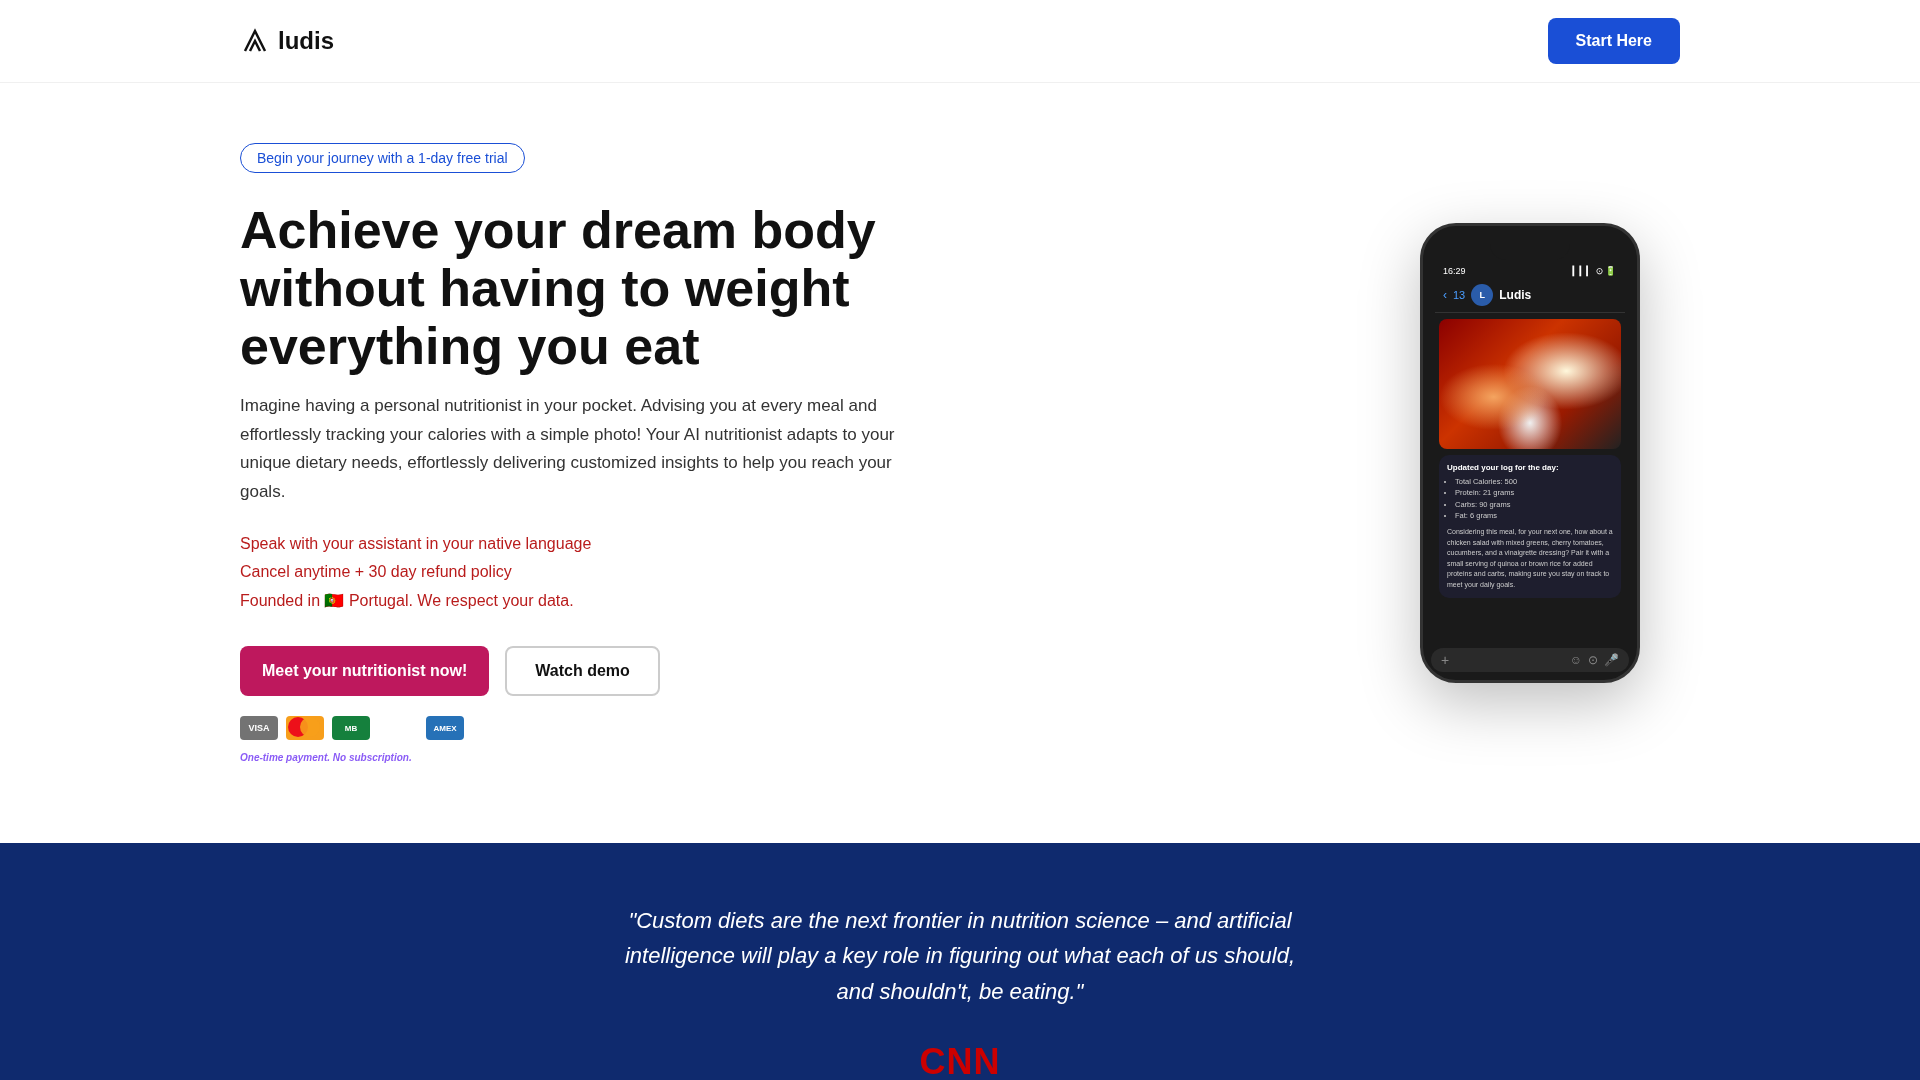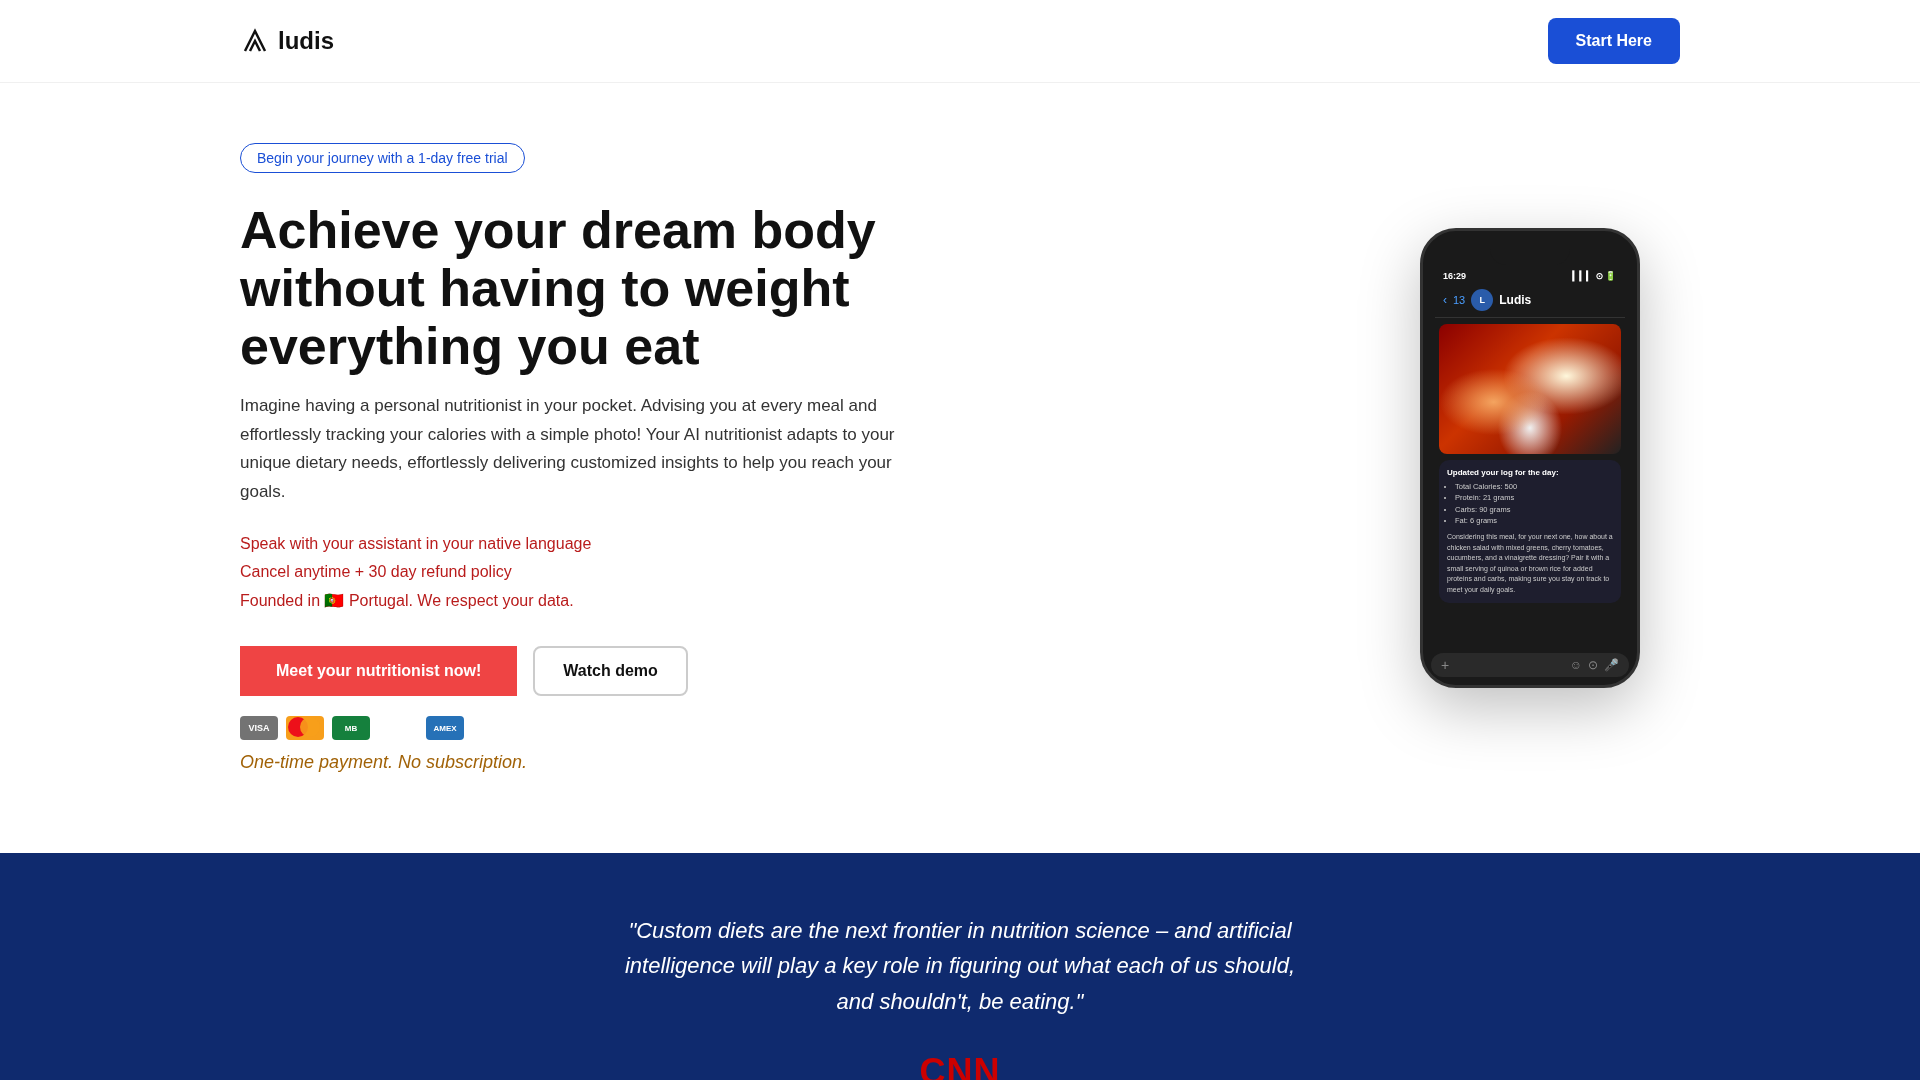--- a/index.html
+++ b/index.html
@@ -34,54 +34,54 @@
       font-size: 52px; font-weight: 800; color: #111; line-height: 1.12;
       margin-bottom: 16px;
     }
     .hero-desc {
       font-size: 17px; color: #333; line-height: 1.7; margin-bottom: 28px;
     }
     .feature-list { list-style: none; margin-bottom: 36px; }
     .feature-list li { font-size: 16px; color: #b91c1c; margin-bottom: 10px; }
     .btn-row { display: flex; gap: 16px; align-items: center; margin-bottom: 20px; }
     .btn-primary {
-      background: #ef4444; color: #fff; border: none; border-radius: 0;
-      padding: 16px 36px; font-size: 16px; font-weight: 700; cursor: pointer;
+      background: #be185d; color: #fff; border: none; border-radius: 8px;
+      padding: 16px 22px; font-size: 16px; font-weight: 700; cursor: pointer;
     }
     .btn-secondary {
       background: #fff; color: #111; border: 2px solid #ccc; border-radius: 8px;
       padding: 14px 28px; font-size: 16px; font-weight: 600; cursor: pointer;
     }
     .payment-icons { display: flex; gap: 8px; margin-bottom: 12px; }
     .card-icon {
       height: 24px; width: 38px; border-radius: 4px; display: flex; align-items: center; justify-content: center;
       font-size: 9px; font-weight: 700; color: #fff;
     }
     .visa { background: #737373; }
     .mc { background: #eb001b; position: relative; width: 38px; }
     .maestro { background: #0099df; }
     .amex { background: #2671b7; margin-left: 48px; }
-    .payment-note { font-size: 18px; color: #a16207; font-style: italic; }
+    .payment-note { font-size: 10px; color: #8b5cf6; font-style: italic; font-weight: bold; }
 
     
     .phone-container { position: relative; width: 220px; margin-right: 40px; }
     .phone {
       width: 220px; height: 460px; background: #1a1a1a; border-radius: 36px;
       border: 3px solid #333; padding: 12px;
       box-shadow: 0 20px 60px rgba(0,0,0,0.25);
       overflow: hidden; position: relative;
     }
     .phone-notch {
       width: 80px; height: 22px; background: #1a1a1a;
       border-radius: 0 0 16px 16px; margin: 0 auto 4px;
       position: relative; z-index: 10;
     }
     .phone-status {
       display: flex; justify-content: space-between; align-items: center;
-      padding: 2px 8px 4px; font-size: 9px; color: #fff; font-weight: 700;
+      padding: 2px 8px 4px; font-size: 9px; color: #fff; font-weight: 400;
     }
     .phone-header {
       display: flex; align-items: center; gap: 6px;
       padding: 4px 8px 6px; border-bottom: 1px solid #333;
     }
     .back-arrow { color: #4a9eff; font-size: 12px; }
     .back-count { color: #4a9eff; font-size: 11px; }
     .chat-avatar {
       width: 22px; height: 22px; border-radius: 50%; background: #2a5caa;
       display: flex; align-items: center; justify-content: center; font-size: 9px; color: #fff; font-weight: 700;

